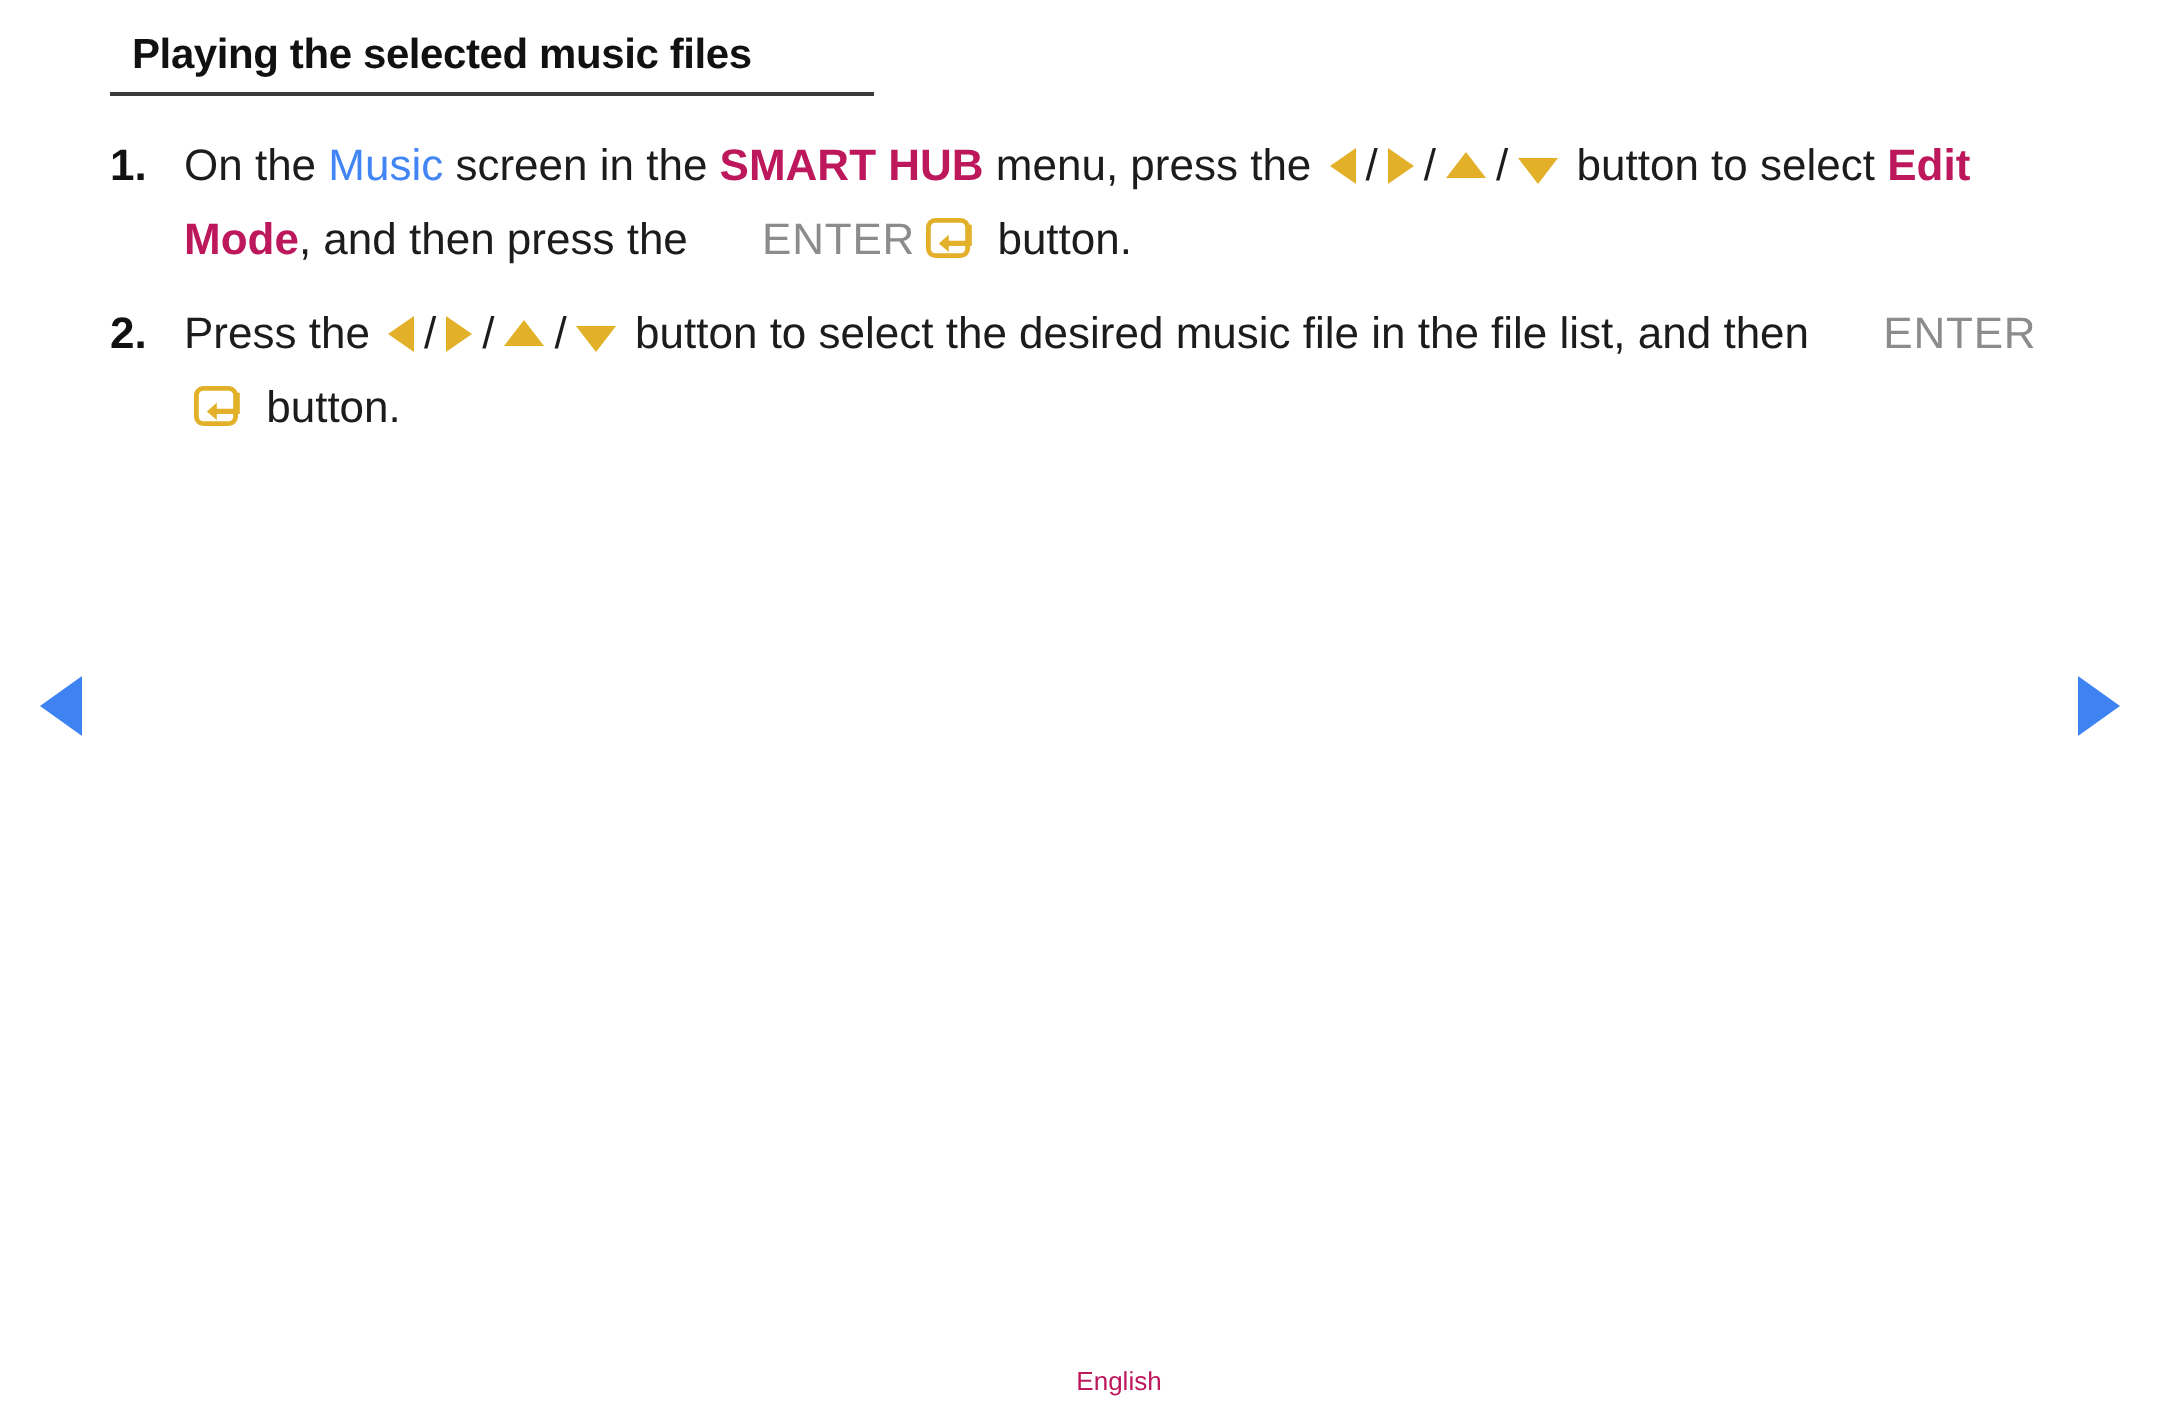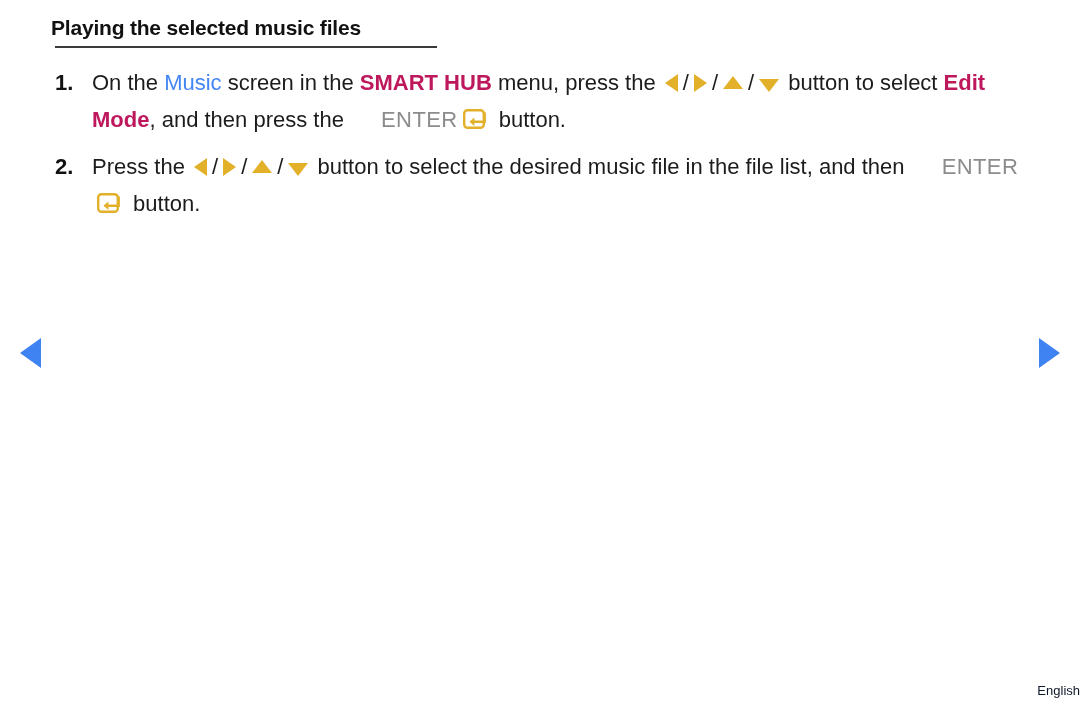--- a/index.html
+++ b/index.html
@@ -13,21 +13,21 @@
     font-family: "Liberation Sans", sans-serif;
     color: #1a1a1a;
     position: relative;
     overflow: hidden;
     -webkit-font-smoothing: antialiased;
   }
 
   
   .page-title {
     position: absolute;
-    left: 51px;
+    left: 66px;
     top: 16px;
     font-size: 21px;
     font-weight: bold;
     color: #111111;
     letter-spacing: -0.2px;
     white-space: nowrap;
   }
   .title-rule {
     position: absolute;
     left: 55px;
@@ -149,23 +149,23 @@
     border-bottom: 15px solid transparent;
     border-left: 21px solid #3f82f2;
   }
 
   
   .footer-lang {
     position: absolute;
     left: 0;
     right: 0;
     top: 683px;
-    text-align: right;
+    text-align: center;
     font-size: 13px;
-    color: #0f172a;
+    color: #be185d;
     padding-left: 39px;
   }
 </style>
 </head>
 <body>
 
 <div class="page-title">Playing the selected music files</div>
 <div class="title-rule"></div>
 
 <div class="steps">

